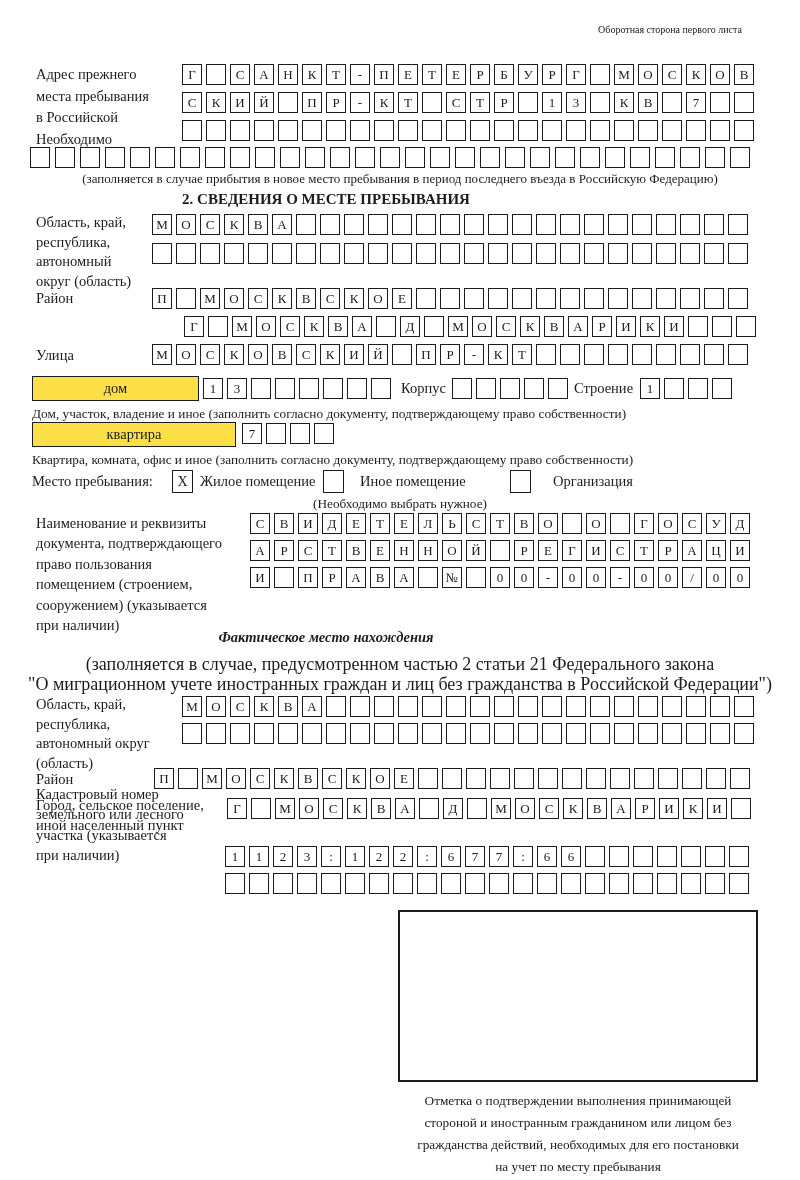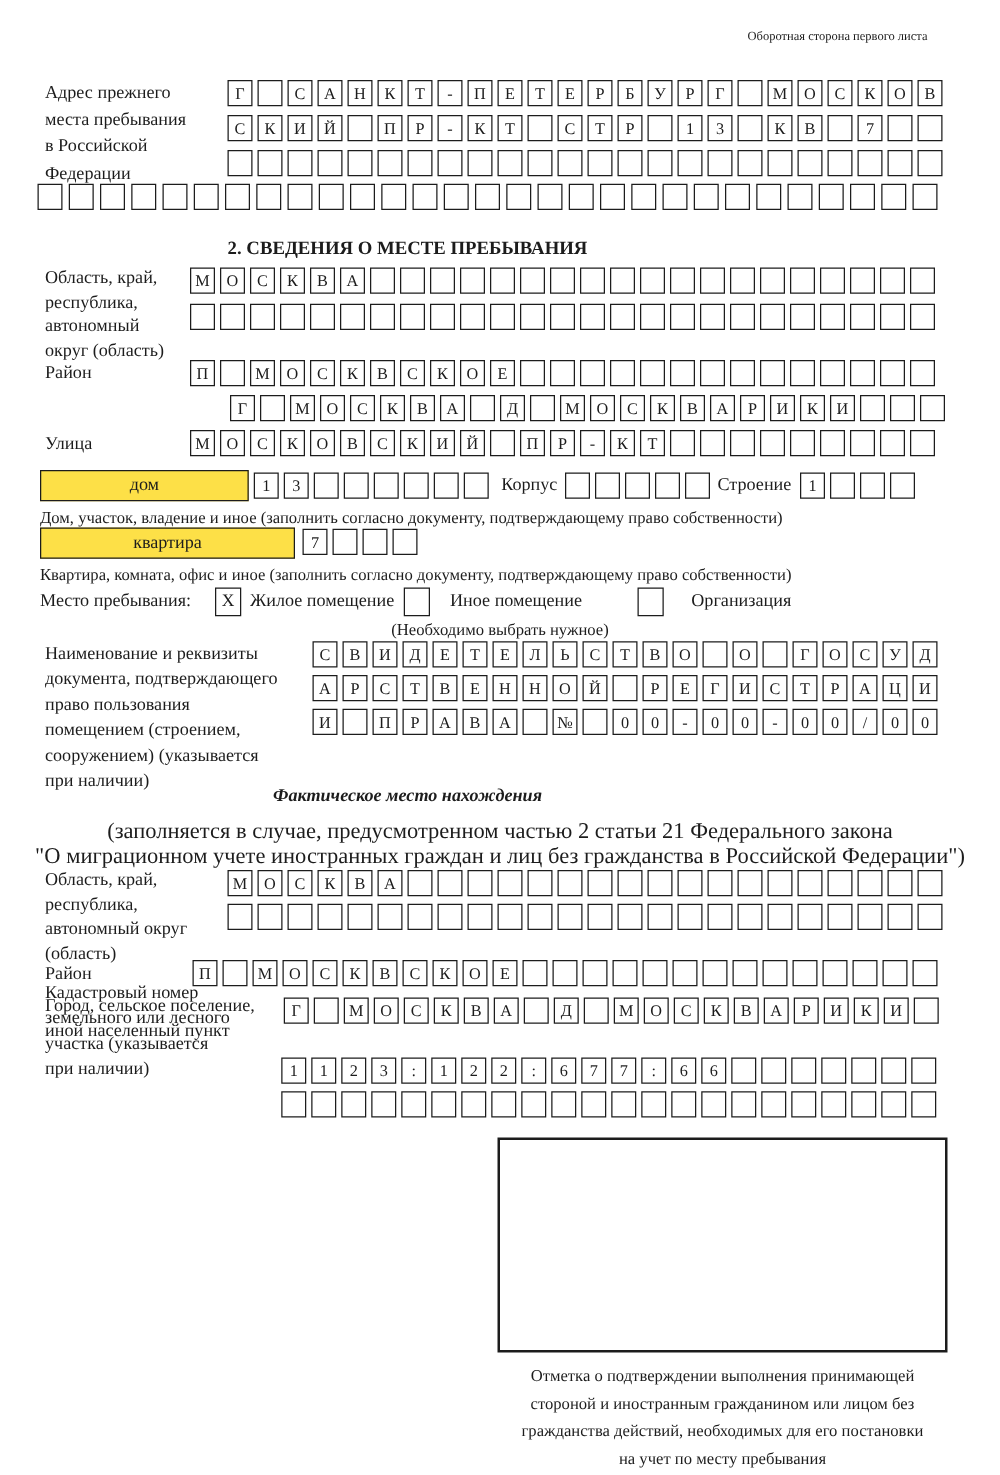--- a/index.html
+++ b/index.html
@@ -36,21 +36,21 @@
 </head>
 <body>
 
 <div class="page">
 
   <div class="hdr">Оборотная сторона первого листа</div>
 
   <div class="lbl lh21" style="left:36px;top:64px;">Адрес прежнего
 места пребывания
 в Российской
-Федерации</div>
+Необходимо</div>
   <div class="cellrow" style="left:182px;top:64px;">
       <span class="cell">Г</span>
       <span class="cell"></span>
       <span class="cell">С</span>
       <span class="cell">А</span>
       <span class="cell">Н</span>
       <span class="cell">К</span>
       <span class="cell">Т</span>
       <span class="cell">-</span>
       <span class="cell">П</span>
@@ -146,20 +146,21 @@
       <span class="cell"></span>
       <span class="cell"></span>
       <span class="cell"></span>
       <span class="cell"></span>
       <span class="cell"></span>
       <span class="cell"></span>
       <span class="cell"></span>
       <span class="cell"></span>
       <span class="cell"></span>
     </div>
+  <div class="note" style="top:171px;">(заполняется в случае прибытия в новое место пребывания в период последнего въезда в Российскую Федерацию)</div>
 
   <div class="title" style="top:191px;">2. СВЕДЕНИЯ О МЕСТЕ ПРЕБЫВАНИЯ</div>
 
   <div class="lbl" style="left:36px;top:213px;">Область, край,
 республика,
 автономный
 округ (область)</div>
   <div class="cellrow" style="left:152px;top:214px;">
       <span class="cell">М</span>
       <span class="cell">О</span>

